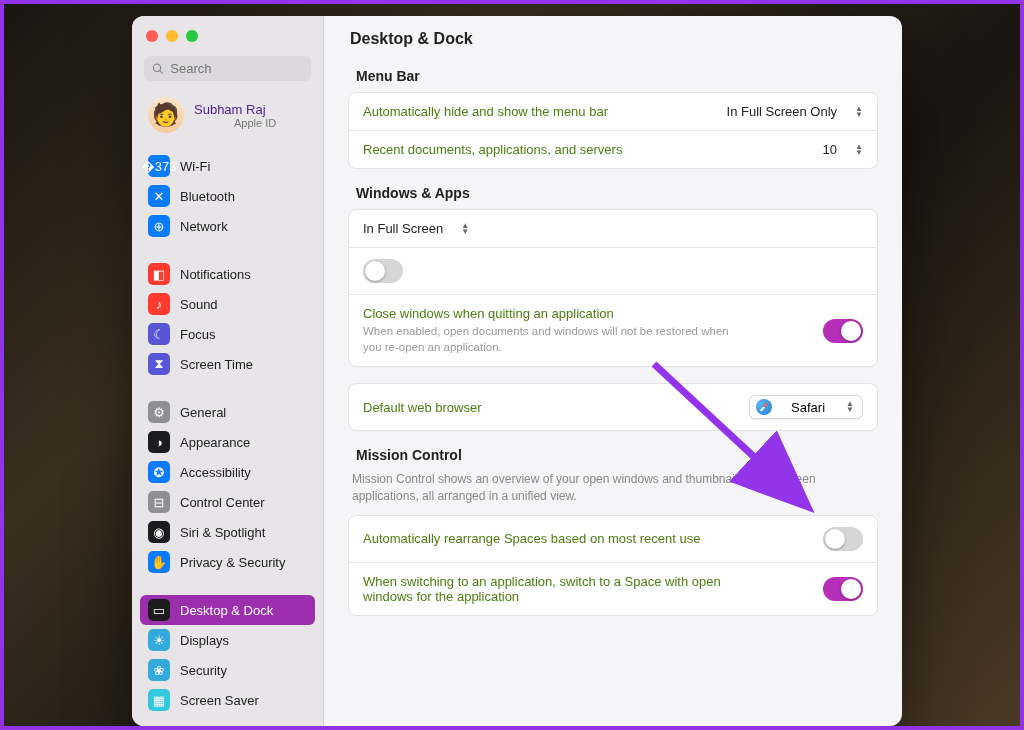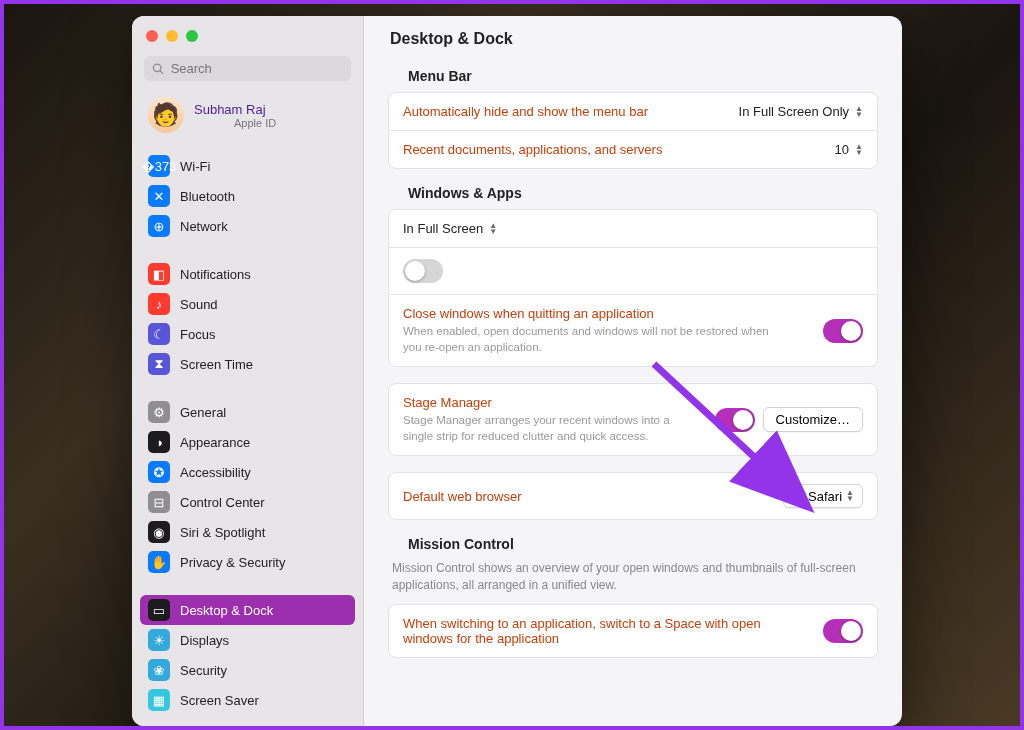--- a/index.html
+++ b/index.html
@@ -18,21 +18,21 @@
     top: 12px;
     width: 770px;
     height: 710px;
     background: #f5f5f7;
     border-radius: 12px;
     box-shadow: 0 20px 60px rgba(0,0,0,0.5);
     display: flex;
     overflow: hidden;
   }
   .sidebar {
-    width: 232px;
+    width: 192px;
     background: #e8e5e9;
     border-right: 1px solid #d0d0d0;
     display: flex;
     flex-direction: column;
     overflow-y: auto;
   }
   .traffic-lights {
     display: flex;
     gap: 8px;
     padding: 14px 14px 10px;
@@ -108,21 +108,21 @@
     font-size: 16px;
     font-weight: 700;
     color: #222;
     margin-bottom: 20px;
     margin-left: 2px;
   }
   .section-header {
     font-size: 14px;
     font-weight: 700;
     color: #222;
-    margin: 10px 20px 8px;
+    margin: 10px 8px 8px;
   }
   .section-desc {
     font-size: 12px;
     color: #888;
     margin: 0 4px 10px;
     line-height: 1.4;
   }
   .panel {
     background: #fff;
     border-radius: 8px;
@@ -132,37 +132,37 @@
   .row {
     display: flex;
     align-items: center;
     justify-content: space-between;
     padding: 11px 14px;
     gap: 12px;
   }
   .row + .row { border-top: 1px solid #e6e6e6; }
   .row-label {
     font-size: 13px;
-    color: #c2410c;
+    color: #4d7c0f;
   }
   .row-desc {
     font-size: 11.5px;
     color: #999;
     margin-top: 3px;
     line-height: 1.35;
     max-width: 380px;
   }
   .row-left { flex: 1; }
   .row-right { display:flex; align-items:center; gap:8px; }
   .dropdown {
     font-size: 13px;
     color: #222;
     display: flex;
     align-items: center;
-    gap: 4px;
+    gap: 16px;
     cursor: pointer;
   }
   .stepper-arrows {
     display:flex;flex-direction:column;line-height:6px;font-size:8px;color:#666;margin-left:2px;
   }
   .toggle {
     width: 40px; height: 24px; border-radius: 12px;
     background: #d6d6d6; position: relative; cursor:pointer;
   }
   .toggle::after {
@@ -173,21 +173,21 @@
   .toggle.on { background: #b52fb8; }
   .toggle.on::after { left: 18px; }
   .btn {
     background:#fff;border:1px solid #d0d0d0;border-radius:6px;
     padding:4px 12px;font-size:13px;cursor:pointer;
     box-shadow: 0 1px 1px rgba(0,0,0,.04);
   }
   .browser-btn {
     background:#fff;border:1px solid #d6d6d6;border-radius:6px;
     padding:3px 8px 3px 6px;font-size:13px;cursor:pointer;
-    display:flex;align-items:center;gap:2px;
+    display:flex;align-items:center;gap:19px;
     box-shadow: 0 1px 1px rgba(0,0,0,.06);
   }
   .safari-icon {
     width:16px;height:16px;border-radius:50%;
     background: radial-gradient(circle at 30% 30%, #5bb4f0, #1f7fd6);
     position:relative;
   }
   .safari-icon::after{
     content:"";position:absolute;left:50%;top:50%;width:2px;height:10px;
     background:linear-gradient(#ff5a4a 50%, #fff 50%);
@@ -355,51 +355,47 @@
         <div class="row-left">
           <div class="row-label">Close windows when quitting an application</div>
           <div class="row-desc">When enabled, open documents and windows will not be restored when you re-open an application.</div>
         </div>
         <div class="row-right">
             <div class="toggle on" id="tg-closewin"></div>
           </div>
       </div>
     </div>
 
-    <div class="panel">
-      <div class="row">
-        <div class="row-left">
-          <div class="row-label">Stage Manager</div>
-          <div class="row-desc">Stage Manager arranges your recent windows into a single strip for reduced clutter and quick access.</div>
-        </div>
-        <div class="row-right">
-          <div class="toggle on" id="tg-stage"></div>
-          <button class="btn">Customize…</button>
-        </div>
-      </div>
-    </div>
 
     <div class="panel">
       <div class="row">
         <div class="row-left">
             <div class="row-label">Default web browser</div>
           </div>
         <div class="row-right">
           <div class="browser-btn">
             <span class="safari-icon"></span>
             <span>Safari</span>
             <span class="stepper-arrows">▲<br>▼</span>
           </div>
         </div>
       </div>
     </div>
 
     <div class="section-header">Mission Control</div>
     <div class="section-desc">Mission Control shows an overview of your open windows and thumbnails of full-screen applications, all arranged in a unified view.</div>
     <div class="panel">
+      <div class="row">
+        <div class="row-left">
+            <div class="row-label">Automatically rearrange Spaces based on most recent use</div>
+          </div>
+        <div class="row-right">
+            <div class="toggle" id="tg-rearrange"></div>
+          </div>
+      </div>
       <div class="row">
         <div class="row-left">
             <div class="row-label" style="max-width:380px">When switching to an application, switch to a Space with open windows for the application</div>
           </div>
         <div class="row-right">
             <div class="toggle on" id="tg-switch"></div>
           </div>
       </div>
     </div>
 

